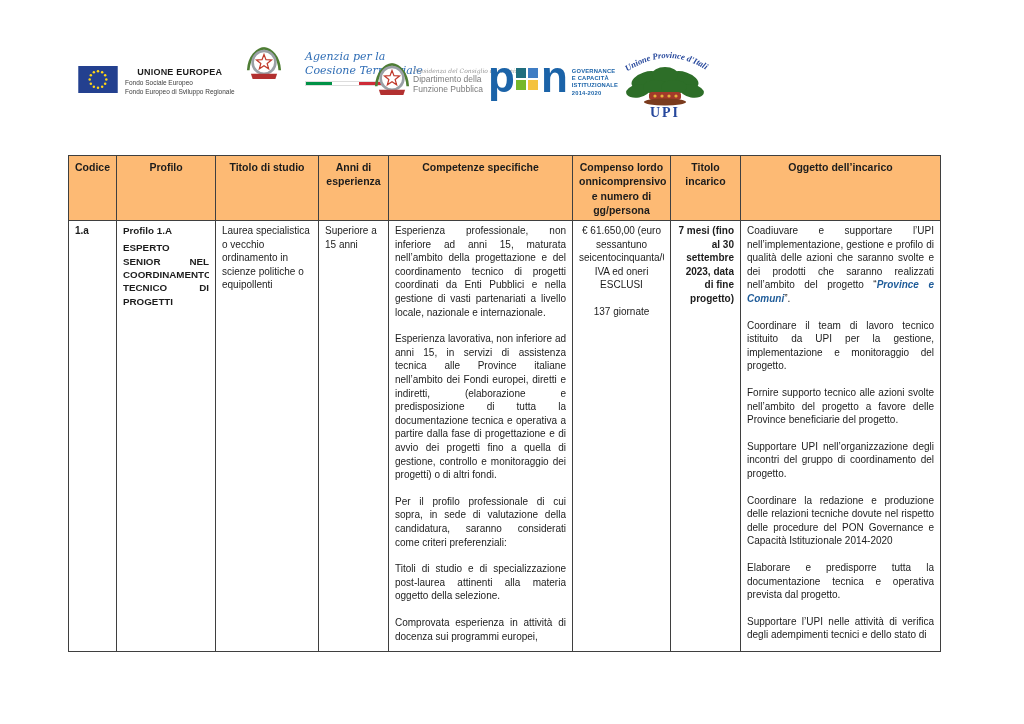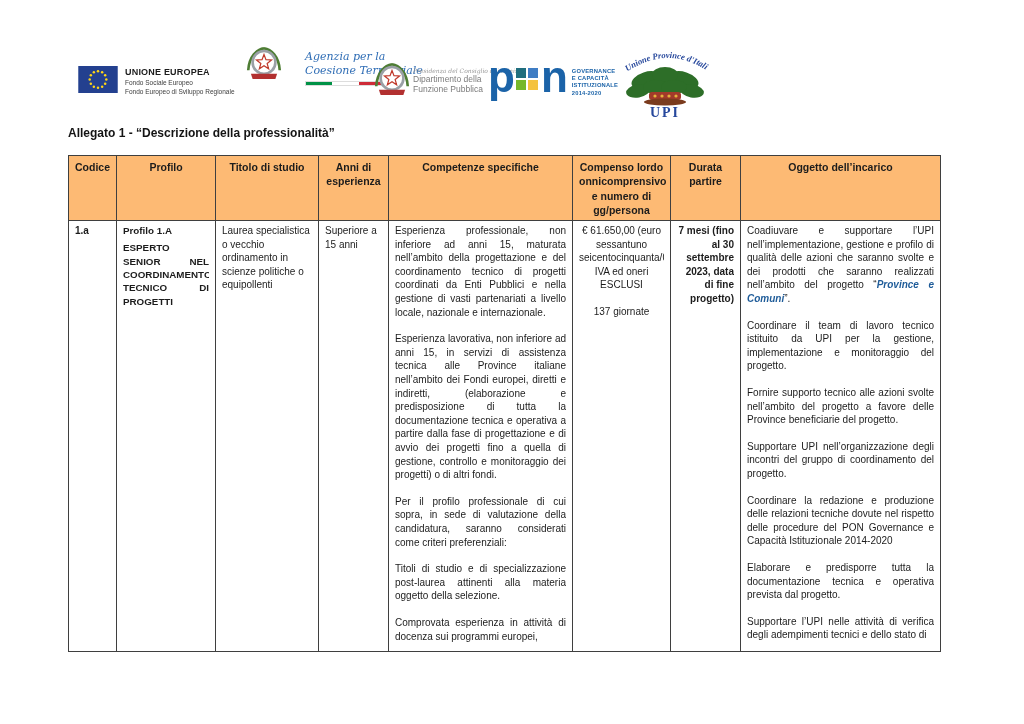--- a/index.html
+++ b/index.html
@@ -6,21 +6,21 @@
   .page{
     position:relative;width:1024px;height:724px;background:#ffffff;
     font-family:"Liberation Sans","DejaVu Sans",sans-serif;color:#1c1c1c;
     overflow:hidden;margin:0 auto;
   }
   
   .logo-strip{position:absolute;left:0;top:0;width:1024px;height:125px;}
   .eu-block{position:absolute;left:78px;top:66px;display:flex;gap:7px;}
   .eu-flag{width:40px;height:27px;display:block;}
   .eu-text{padding-top:1px;}
-  .eu-title{font-size:9px;font-weight:bold;letter-spacing:.2px;}
+  .eu-title{font-size:9px;font-weight:bold;letter-spacing:.2px;text-align:center;}
   .eu-line{font-size:6.5px;color:#3c3c3c;margin-top:2px;}
   .emblema{display:block;}
   .agenzia-block{position:absolute;left:243px;top:44px;display:flex;gap:20px;}
   .agenzia-text{padding-top:6px;}
   .script-blue{font-family:"DejaVu Serif","Liberation Serif",serif;font-style:italic;
     color:#2f6db5;font-size:11px;line-height:1.25;}
   .tricolor{width:80px;height:3.5px;margin-top:3px;
     background:linear-gradient(to right,#009246 0 33%,#ffffff 33% 66%,#ce2b37 66% 100%);
     border:0.5px solid #ddd;}
   .dfp-block{position:absolute;left:371px;top:60px;display:flex;}
@@ -158,42 +158,41 @@
             <circle cx="46" cy="56" r="1.6"></circle>
           <circle cx="53" cy="56" r="1.6"></circle>
             <circle cx="60" cy="56" r="1.6"></circle>
         </g>
         <ellipse cx="49" cy="62" rx="21" ry="3.5" fill="#7a3b1d"></ellipse>
         <text x="49" y="77" text-anchor="middle" font-size="14" font-weight="bold" letter-spacing="2" fill="#27489c" font-family="Liberation Serif, DejaVu Serif, serif">UPI</text>
       </svg>
     </div>
   </div>
 
-  <div class="doc-title">Allegato 1 - “Descrizione della professionalità”</div>
 
   <table class="main-table">
     <colgroup>
       <col style="width:48px">
         <col style="width:99px">
         <col style="width:103px">
       <col style="width:70px">
         <col style="width:184px">
         <col style="width:98px">
       <col style="width:70px">
         <col style="width:200px">
     </colgroup>
     <thead>
       <tr>
         <th>Codice</th>
         <th>Profilo</th>
         <th>Titolo di studio</th>
         <th>Anni di esperienza</th>
         <th>Competenze specifiche</th>
         <th>Compenso lordo onnicomprensivo e numero di gg/persona</th>
-        <th>Durata partire</th>
+        <th>Titolo incarico</th>
         <th>Oggetto dell’incarico</th>
       </tr>
     </thead>
     <tbody>
       <tr>
         <td class="c-codice">
           <div class="row-clip"><span>1.a</span></div>
         </td>
         <td class="c-profilo">
           <div class="row-clip just">

